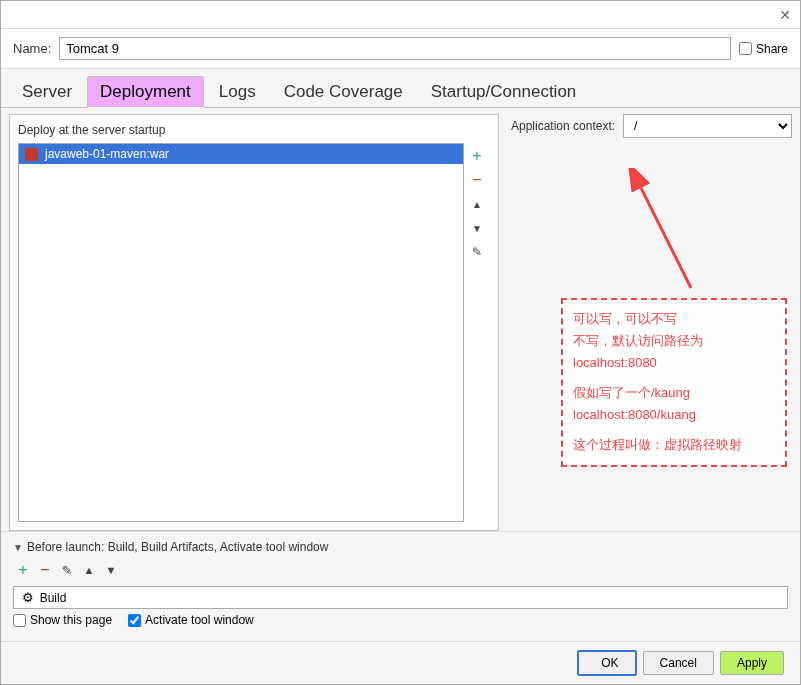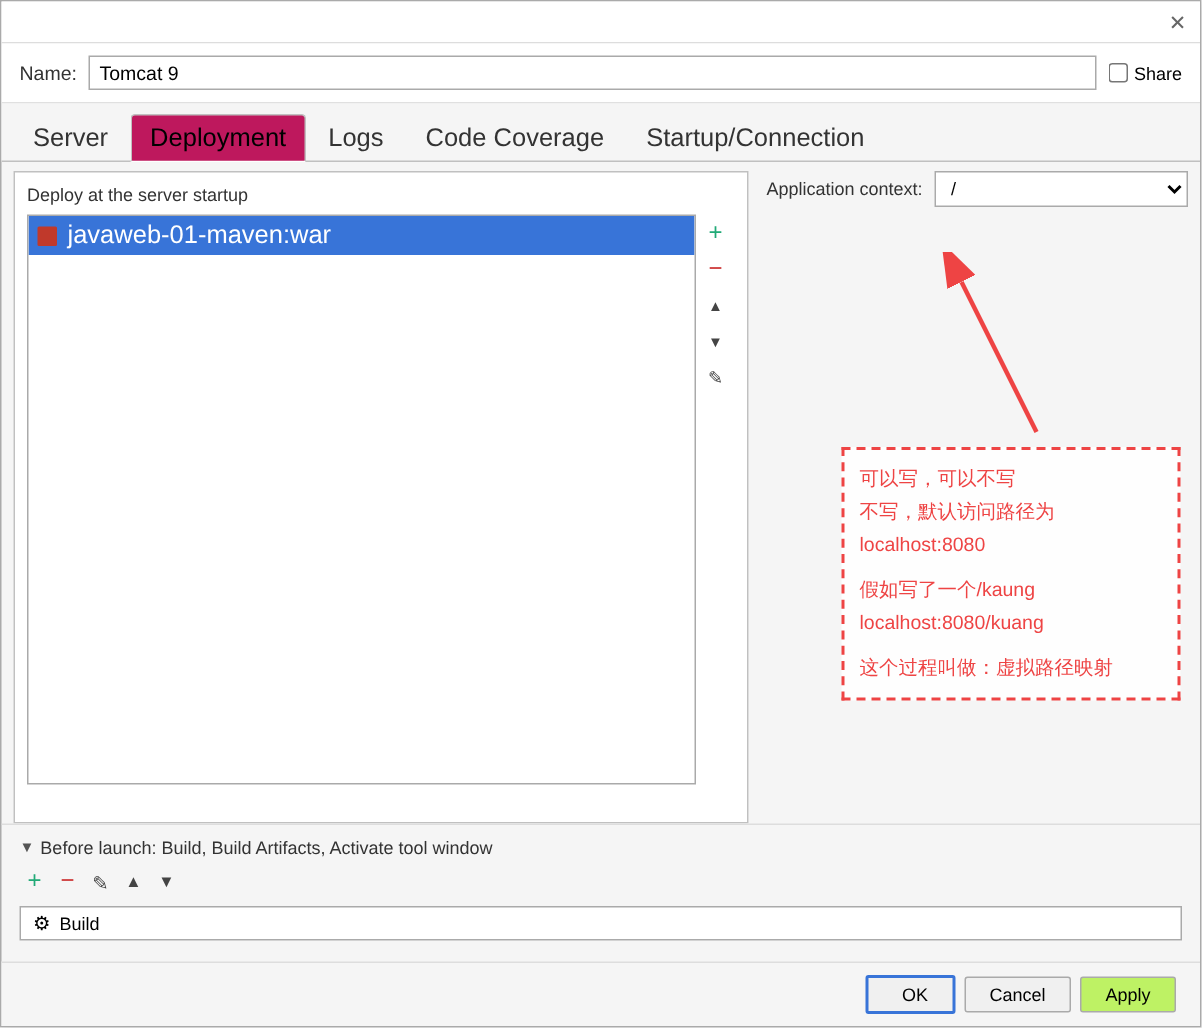--- a/index.html
+++ b/index.html
@@ -83,21 +83,21 @@
       cursor: pointer;
       font-size: 17px;
       background: transparent;
       color: #333;
       border-radius: 3px 3px 0 0;
       margin-right: 2px;
       position: relative;
       top: 1px;
     }
     .tab.active {
-      background: #be185d;
+      background: #f0abfc;
       border: 1px solid #c0c0c0;
       border-bottom: 1px solid #fff;
       color: #000;
     }
     .deploy-label {
       font-size: 12px;
       color: #333;
       margin-bottom: 6px;
     }
     .artifact-list {
@@ -106,21 +106,21 @@
       background: #fff;
       overflow-y: auto;
       min-height: 320px;
       max-height: 380px;
     }
     .artifact-item {
       display: flex;
       align-items: center;
       padding: 3px 6px;
       cursor: pointer;
-      font-size: 17px;
+      font-size: 12px;
       gap: 4px;
     }
     .artifact-item.selected {
       background: #3874d8;
       color: #fff;
     }
     .toolbar-vertical {
       display: flex;
       flex-direction: column;
       gap: 2px;
@@ -372,20 +372,30 @@
         <button class="launch-btn" style="color:#2a7;font-size:16px;">+</button>
         <button class="launch-btn" style="color:#c33;font-size:16px;">−</button>
         <button class="launch-btn">✎</button>
         <button class="launch-btn" style="font-size:11px;">▲</button>
         <button class="launch-btn" style="font-size:11px;">▼</button>
       </div>
       <div class="build-row">
         <span class="build-icon">⚙</span>
         <span>Build</span>
       </div>
+      <div class="options-row">
+        <div class="checkbox-item">
+          <input type="checkbox" style="">
+          <span>Show this page</span>
+        </div>
+        <div class="checkbox-item">
+          <input type="checkbox" checked="" style="">
+          <span>Activate tool window</span>
+        </div>
+      </div>
     </div>
   </div>
 
   <div class="footer">
     <button class="footer-btn primary">OK</button>
     <button class="footer-btn">Cancel</button>
     <button class="footer-btn apply">Apply</button>
   </div>
 
 </div>

